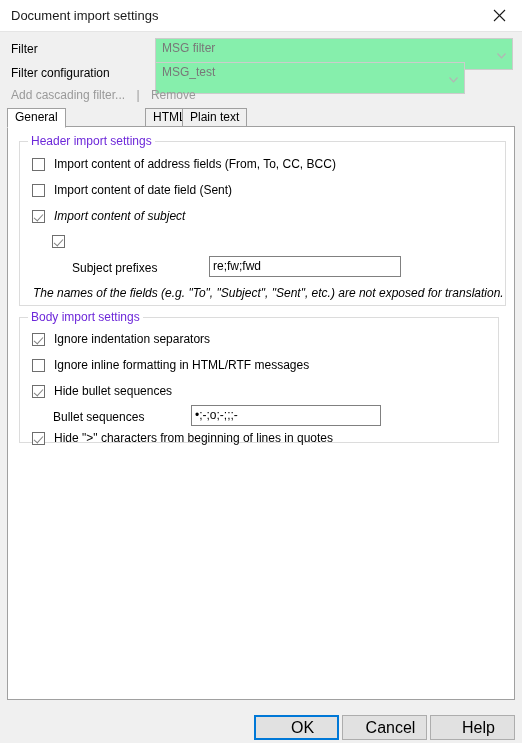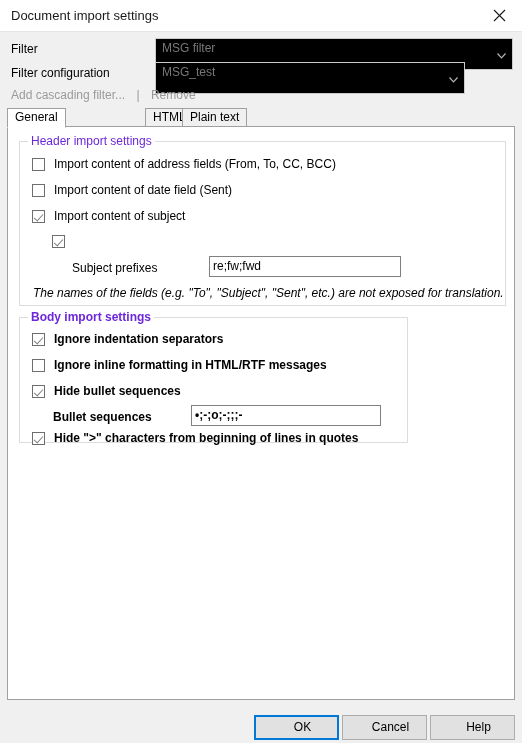--- a/index.html
+++ b/index.html
@@ -66,21 +66,21 @@
   }
   .lbl-filterconf {
     position: absolute;
     left: 11px;
     top: 66px;
     font-size: 12px;
   }
   .combo {
     position: absolute;
     height: 32px;
-    background: #000000;
+    background: #86efac;
     border: 1px solid #cccccc;
     box-sizing: border-box;
     color: #787878;
     font-size: 12px;
     line-height: 19px;
     padding-left: 6px;
     cursor: default;
     overflow: hidden;
     white-space: nowrap;
   }
@@ -156,21 +156,21 @@
     position: absolute;
     top: -8px;
     left: 8px;
     background: #ffffff;
     padding: 0 3px;
     font-size: 12px;
     color: #6d28d9;
     white-space: nowrap;
   }
   #gb-header { left: 11px; top: 14px; width: 487px; height: 165px; }
-  #gb-body   { left: 11px; top: 190px; width: 389px; height: 126px; font-weight: bold; }
+  #gb-body   { left: 11px; top: 190px; width: 480px; height: 126px; }
 
   
   .cbrow {
     position: absolute;
     display: flex;
     align-items: center;
     white-space: nowrap;
     cursor: default;
   }
   .cbox {
@@ -230,21 +230,21 @@
   }
 
   
   .btn {
     position: absolute;
     height: 25px;
     background: #e1e1e1;
     border: 1px solid #adadad;
     box-sizing: border-box;
     font-family: "Liberation Sans", sans-serif;
-    font-size: 12px;
+    font-size: 16px;
     color: #000000;
     text-align: center;
     line-height: 23px;
     cursor: default;
     padding-left: 12px;
   }
   .btn.default {
     border: 2px solid #0078d7;
     line-height: 21px;
   }
@@ -307,21 +307,21 @@
     <div class="cbrow" style="left:12px; top:15px;text-align:center;">
       <span class="cbox"></span>
       <span class="cblabel">Import content of address fields (From, To, CC, BCC)</span>
     </div>
 
     <div class="cbrow" style="left:12px; top:41px;">
       <span class="cbox"></span>
       <span class="cblabel">Import content of date field (Sent)</span>
     </div>
 
-    <div class="cbrow" style="left:12px; top:67px;">
+    <div class="cbrow" style="left:12px; top:67px;font-style:italic;">
       <span class="cbox checked"></span>
       <span class="cblabel">Import content of subject</span>
     </div>
 
     <div class="cbrow" style="left:32px; top:93px;">
       <span class="cbox checked"></span>
     </div>
 
     <div class="fieldlabel" style="left:52px; top:119px;">Subject prefixes</div>
     <div class="textinput" style="left:189px; top:114px; width:192px;">re;fw;fwd</div>

